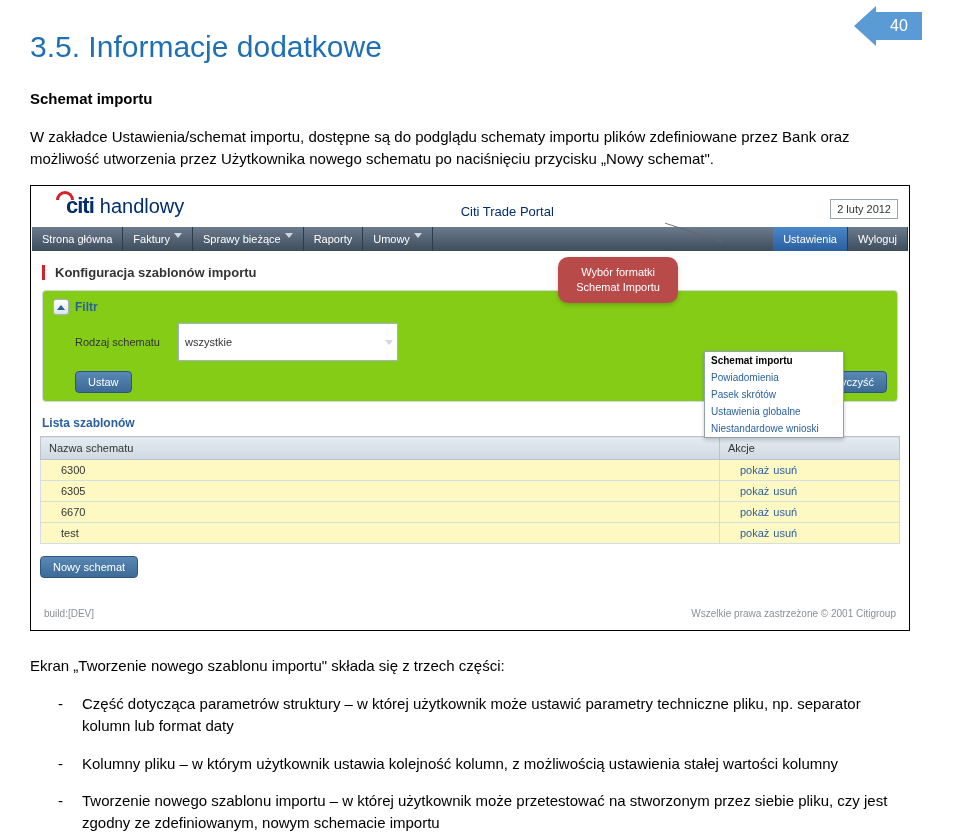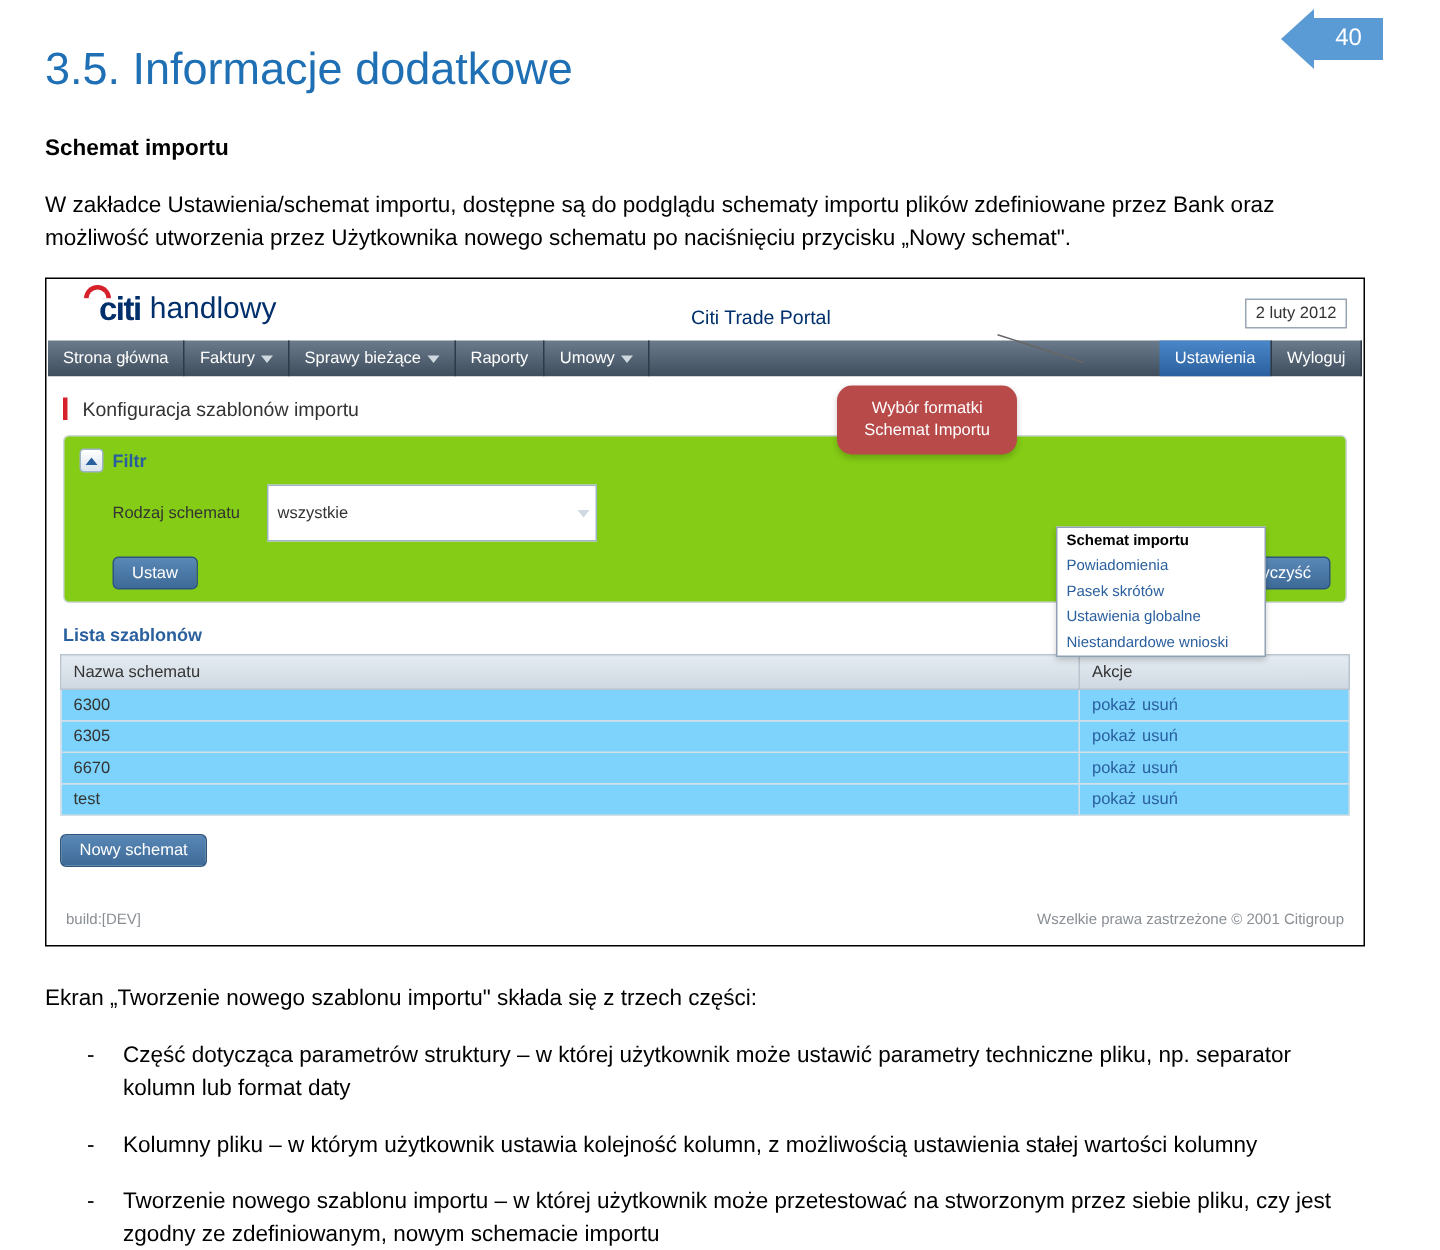--- a/index.html
+++ b/index.html
@@ -43,21 +43,21 @@
     border: 3px solid #d6202a; border-bottom: 0;
     border-top-left-radius: 12px; border-top-right-radius: 12px;
     position: relative; top: -10px; left: 14px;
   }
   .citi-text { color: #002f6c; font-size: 20px; font-weight: 400; }
   .portal-title { color: #002f6c; font-size: 13px; }
   .date-box { border: 1px solid #98a6b3; padding: 3px 6px; color: #333; font-size: 11px; }
 
   .navbar { background: linear-gradient(#6b7b8c, #3e4d5c); display: flex; align-items: stretch; color: #fff; font-size: 11px; }
   .nav-left { display: flex; }
-  .nav-item { padding: 6px 10px; display: flex; align-items: center; gap: 4px; border-right: 1px solid #2d3a47; cursor: pointer; }
+  .nav-item { padding: 6px 10px; display: flex; align-items: flex-start; gap: 4px; border-right: 1px solid #2d3a47; cursor: pointer; }
   .nav-sep { flex: 1; }
   .nav-right { display: flex; }
   .nav-active { background: linear-gradient(#4a87c9, #2a5f9e); }
   .tri {
     width: 0; height: 0;
     border-left: 4px solid transparent; border-right: 4px solid transparent;
     border-top: 5px solid #cfd8e0;
   }
 
   .dropdown-panel {
@@ -65,21 +65,21 @@
     background: #fff; border: 1px solid #8fa1b2;
     width: 140px; font-size: 10px; color: #2a5f9e;
     box-shadow: 0 2px 4px rgba(0,0,0,0.2);
   }
   .dropdown-panel div { padding: 3px 6px; cursor: pointer; }
   .dropdown-panel div.bold-item { color: #000; font-weight: 700; }
 
   .shot-body { position: relative; padding: 6px 8px; background: #fff; }
 
   .red-left { border-left: 3px solid #d6202a; padding-left: 10px; margin: 8px 0 4px 2px; }
-  .section-title { color: #333; font-weight: 400; font-size: 13px; }
+  .section-title { color: #333; font-weight: 700; font-size: 13px; }
 
   .callout {
     position: absolute; right: 230px; top: 6px;
     background: #b84a4a; color: #fff; font-size: 11px;
     padding: 8px 18px; border-radius: 10px;
     box-shadow: 0 2px 4px rgba(0,0,0,0.2);
     text-align: center; line-height: 1.35;
   }
   .callout::after {
     content: ""; position: absolute; top: -26px; right: -40px;
@@ -109,21 +109,21 @@
   .btn-blue {
     background: linear-gradient(#5a88b6, #3d6a97); color: #fff;
     border: 1px solid #2c5580; border-radius: 4px;
     padding: 4px 12px; font-size: 11px; cursor: pointer;
   }
 
   .list-title { color: #2a5f9e; font-weight: 700; font-size: 12px; margin: 14px 2px 6px 2px; }
 
   table.tlist { width: 100%; border-collapse: collapse; font-size: 11px; color: #333; }
   table.tlist th { background: linear-gradient(#e4ebf2, #cfd8e1); text-align: left; padding: 5px 8px; border: 1px solid #b9c4cf; font-weight: 400; color: #333; }
-  table.tlist td { background: #7dd3fc; padding: 4px 8px; border: 1px solid #d5dde5; }
+  table.tlist td { background: #fef9c3; padding: 4px 20px; border: 1px solid #d5dde5; }
   table.tlist td.actions a { color: #2a5f9e; margin-right: 4px; cursor: pointer; margin-top: 19px; }
 
   .foot { margin-top: 30px; display: flex; justify-content: space-between; font-size: 10px; color: #8a8f94; padding: 0 4px 4px 4px; }
 </style>
 </head>
 <body>
 <div class="page">
 
   <div class="arrow-badge">
     <div class="arrow-shape"></div>

